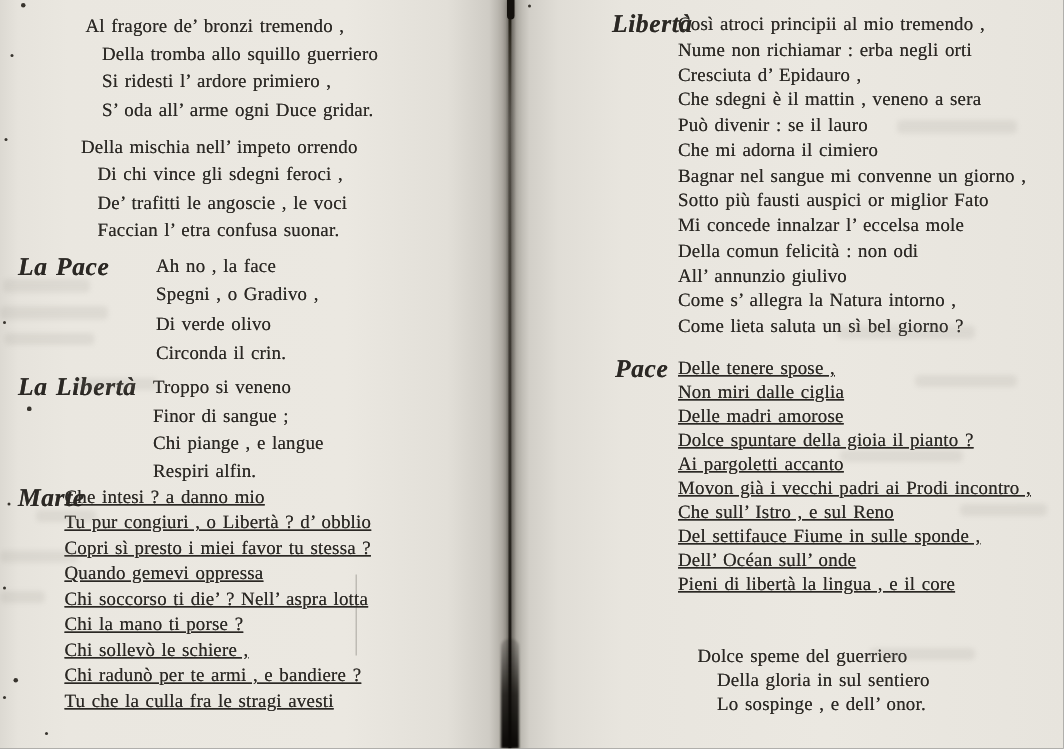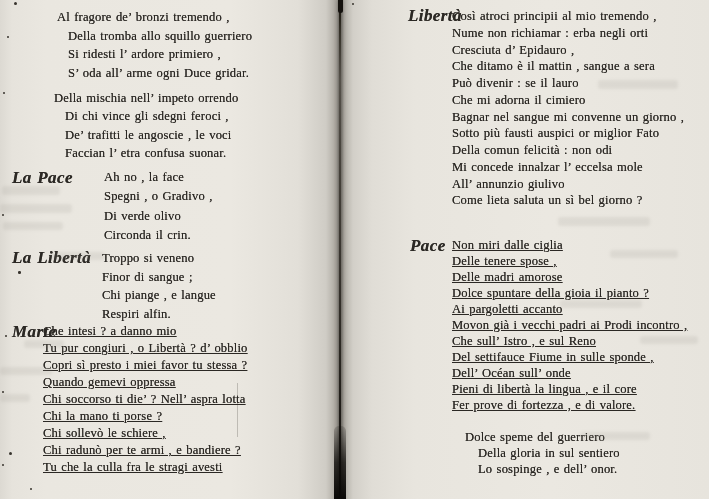--- a/index.html
+++ b/index.html
@@ -130,44 +130,44 @@
       <div class="line">Chi sollevò le schiere ,</div>
       <div class="line">Chi radunò per te armi , e bandiere ?</div>
       <div class="line">Tu che la culla fra le stragi avesti</div>
     </div>
 
   <div class="blk" id="rb1">
     <span class="speaker">Libertà</span>
   <div class="line">Così atroci principii al mio tremendo ,</div>
       <div class="line">Nume non richiamar : erba negli orti</div>
       <div class="line">Cresciuta d’ Epidauro ,</div>
-      <div class="line">Che ditamo è il mattin , sangue a sera</div>
+      <div class="line">Che sdegni è il mattin , veneno a sera</div>
       <div class="line">Può divenir : se il lauro</div>
       <div class="line">Che mi adorna il cimiero</div>
       <div class="line">Bagnar nel sangue mi convenne un giorno ,</div>
       <div class="line">Sotto più fausti auspici or miglior Fato</div>
+      <div class="line">Mi concede innalzar l’ eccelsa mole</div>
       <div class="line">Della comun felicità : non odi</div>
-      <div class="line">Mi concede innalzar l’ eccelsa mole</div>
       <div class="line">All’ annunzio giulivo</div>
+      <div class="line">Come s’ allegra la Natura intorno ,</div>
       <div class="line">Come lieta saluta un sì bel giorno ?</div>
     </div>
 
   <div class="blk" id="rb2">
     <span class="speaker">Pace</span>
-  <div class="line">Non miri dalle ciglia</div>
-      <div class="line">Delle tenere spose ,</div>
+  <div class="line">Delle tenere spose ,</div>
+      <div class="line">Non miri dalle ciglia</div>
       <div class="line">Delle madri amorose</div>
       <div class="line">Dolce spuntare della gioia il pianto ?</div>
       <div class="line">Ai pargoletti accanto</div>
       <div class="line">Movon già i vecchi padri ai Prodi incontro ,</div>
       <div class="line">Che sull’ Istro , e sul Reno</div>
       <div class="line">Del settifauce Fiume in sulle sponde ,</div>
       <div class="line">Dell’ Océan sull’ onde</div>
       <div class="line">Pieni di libertà la lingua , e il core</div>
-      <div class="line">Fer prove di fortezza , e di valore.</div>
     </div>
 
   <div class="blk" id="rb3">
       <div class="line">Dolce speme del guerriero</div>
       <div class="line">Della gloria in sul sentiero</div>
       <div class="line">Lo sospinge , e dell’ onor.</div>
     </div>
 
   <div id="noise">
       <div class="speck" style="left: 14px; top: 2px; width: 3px; height: 3px;"></div>

